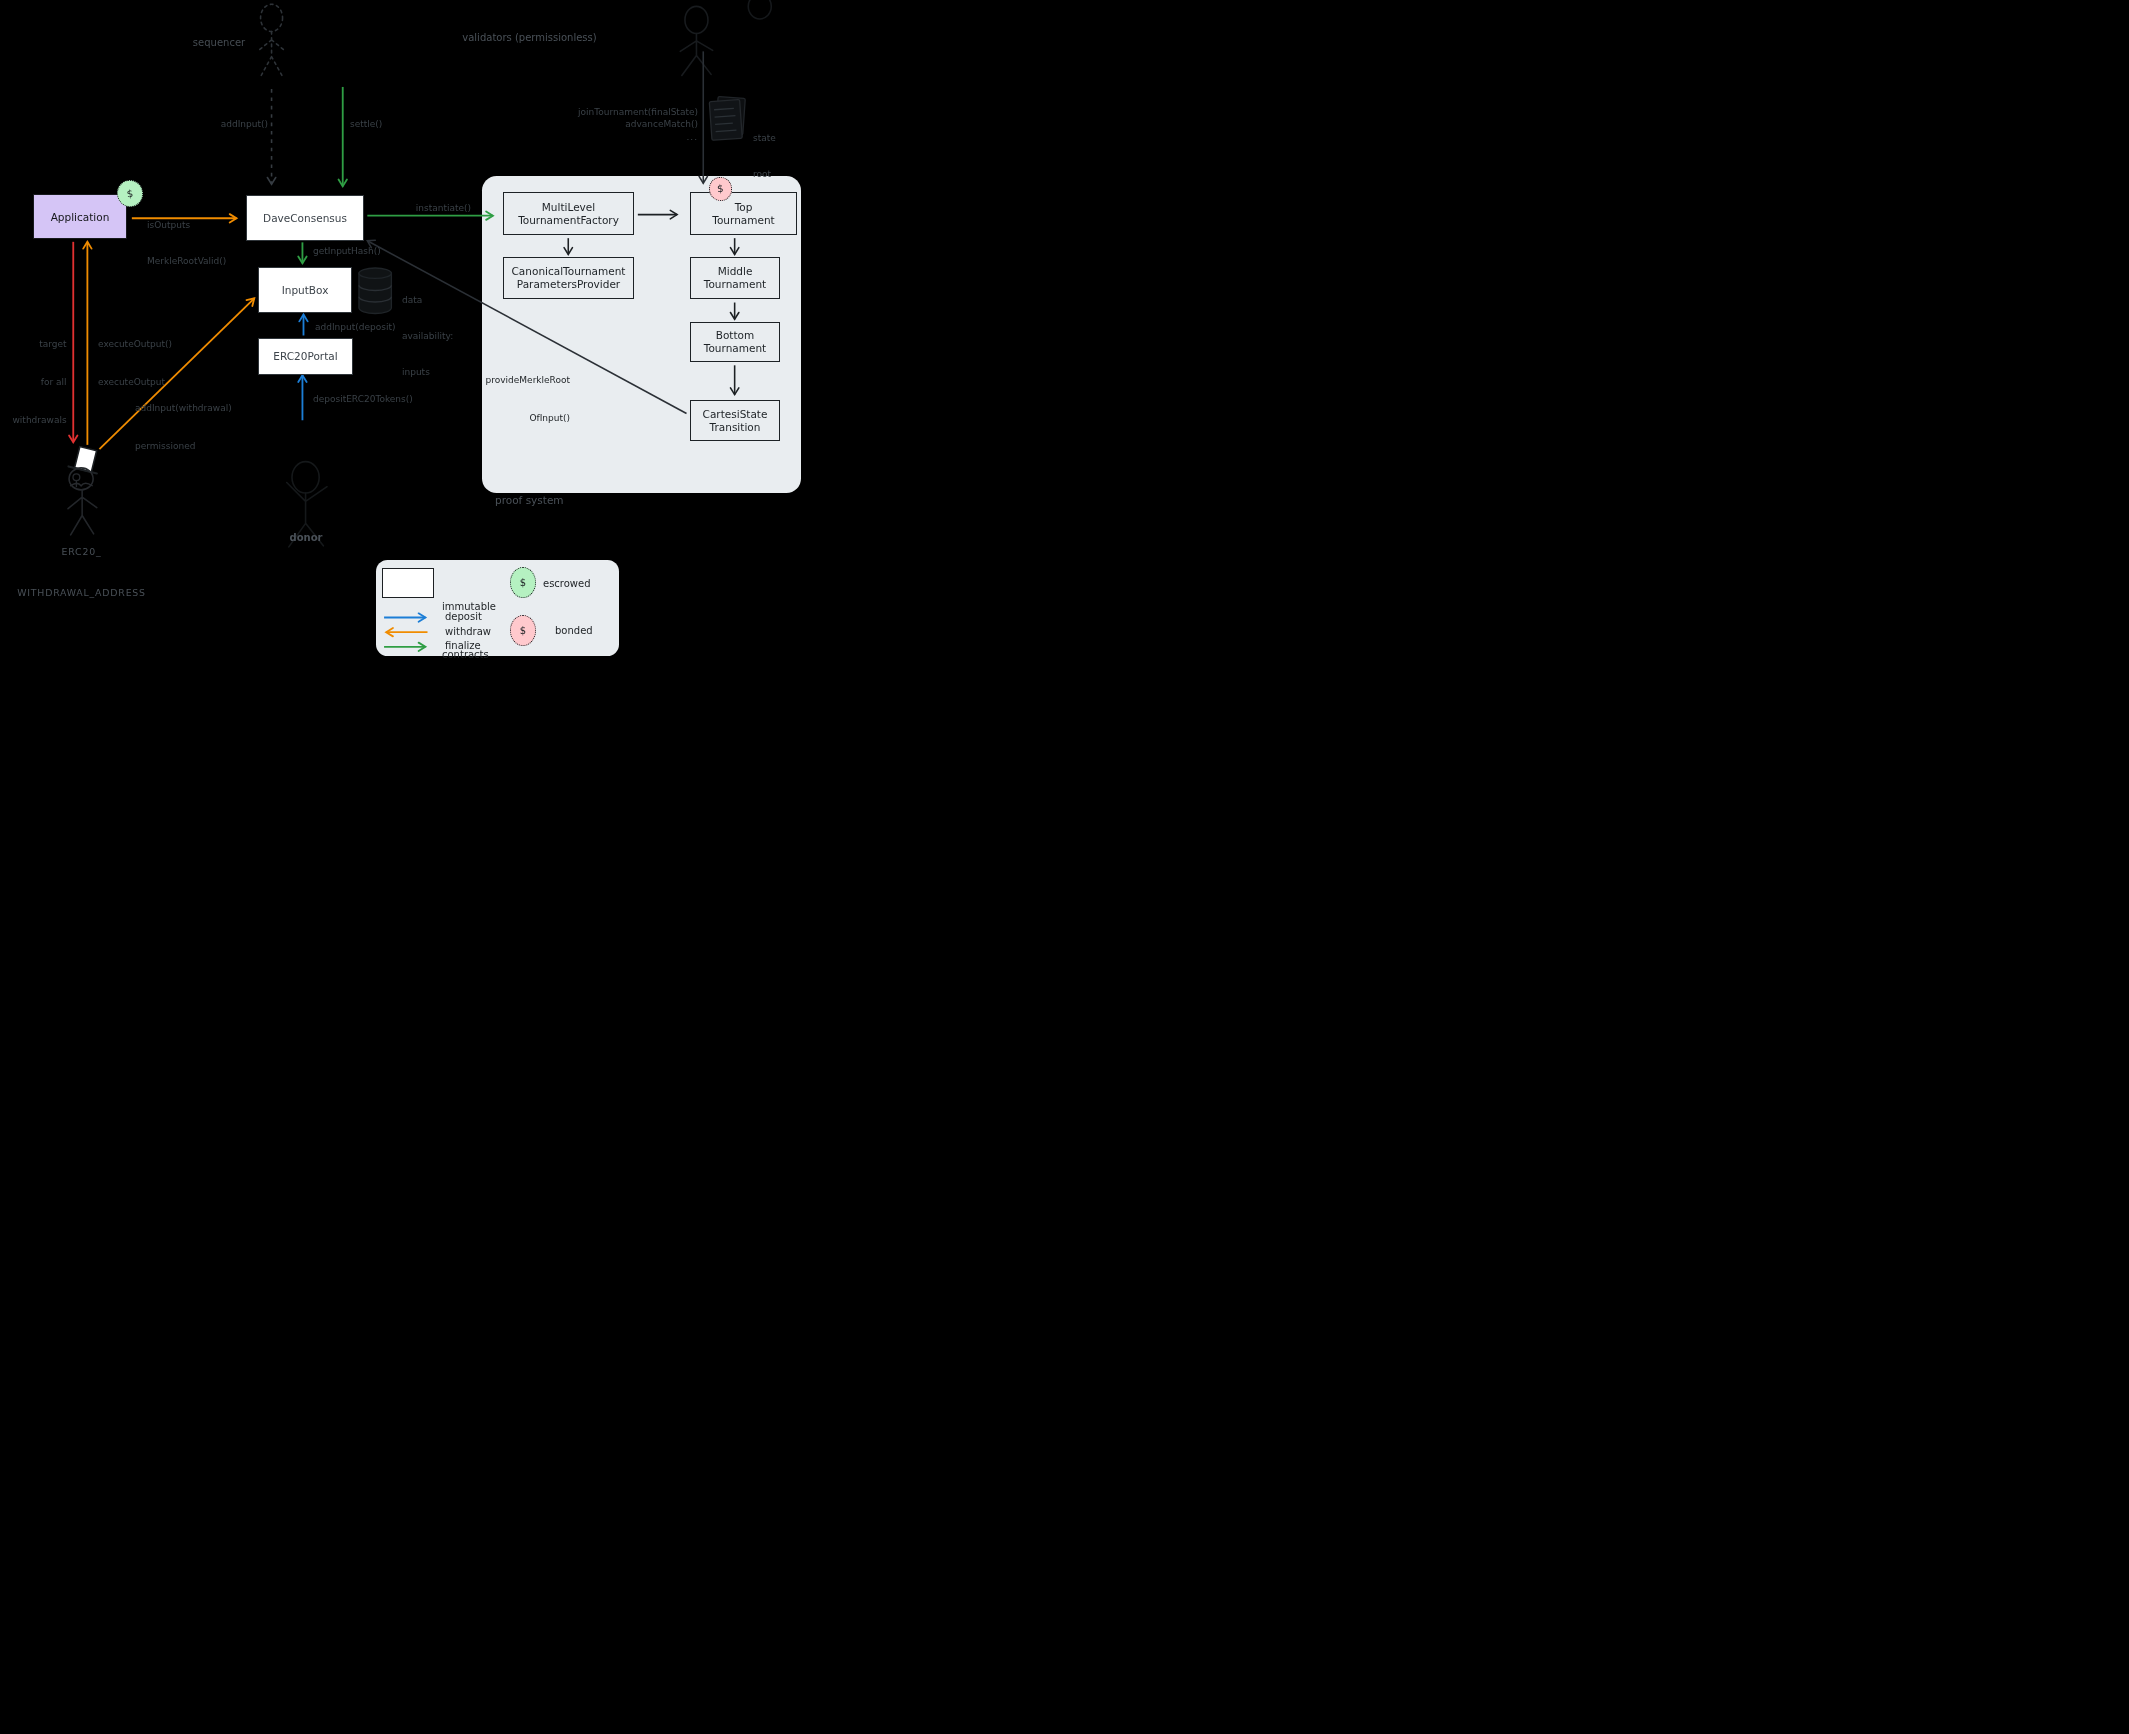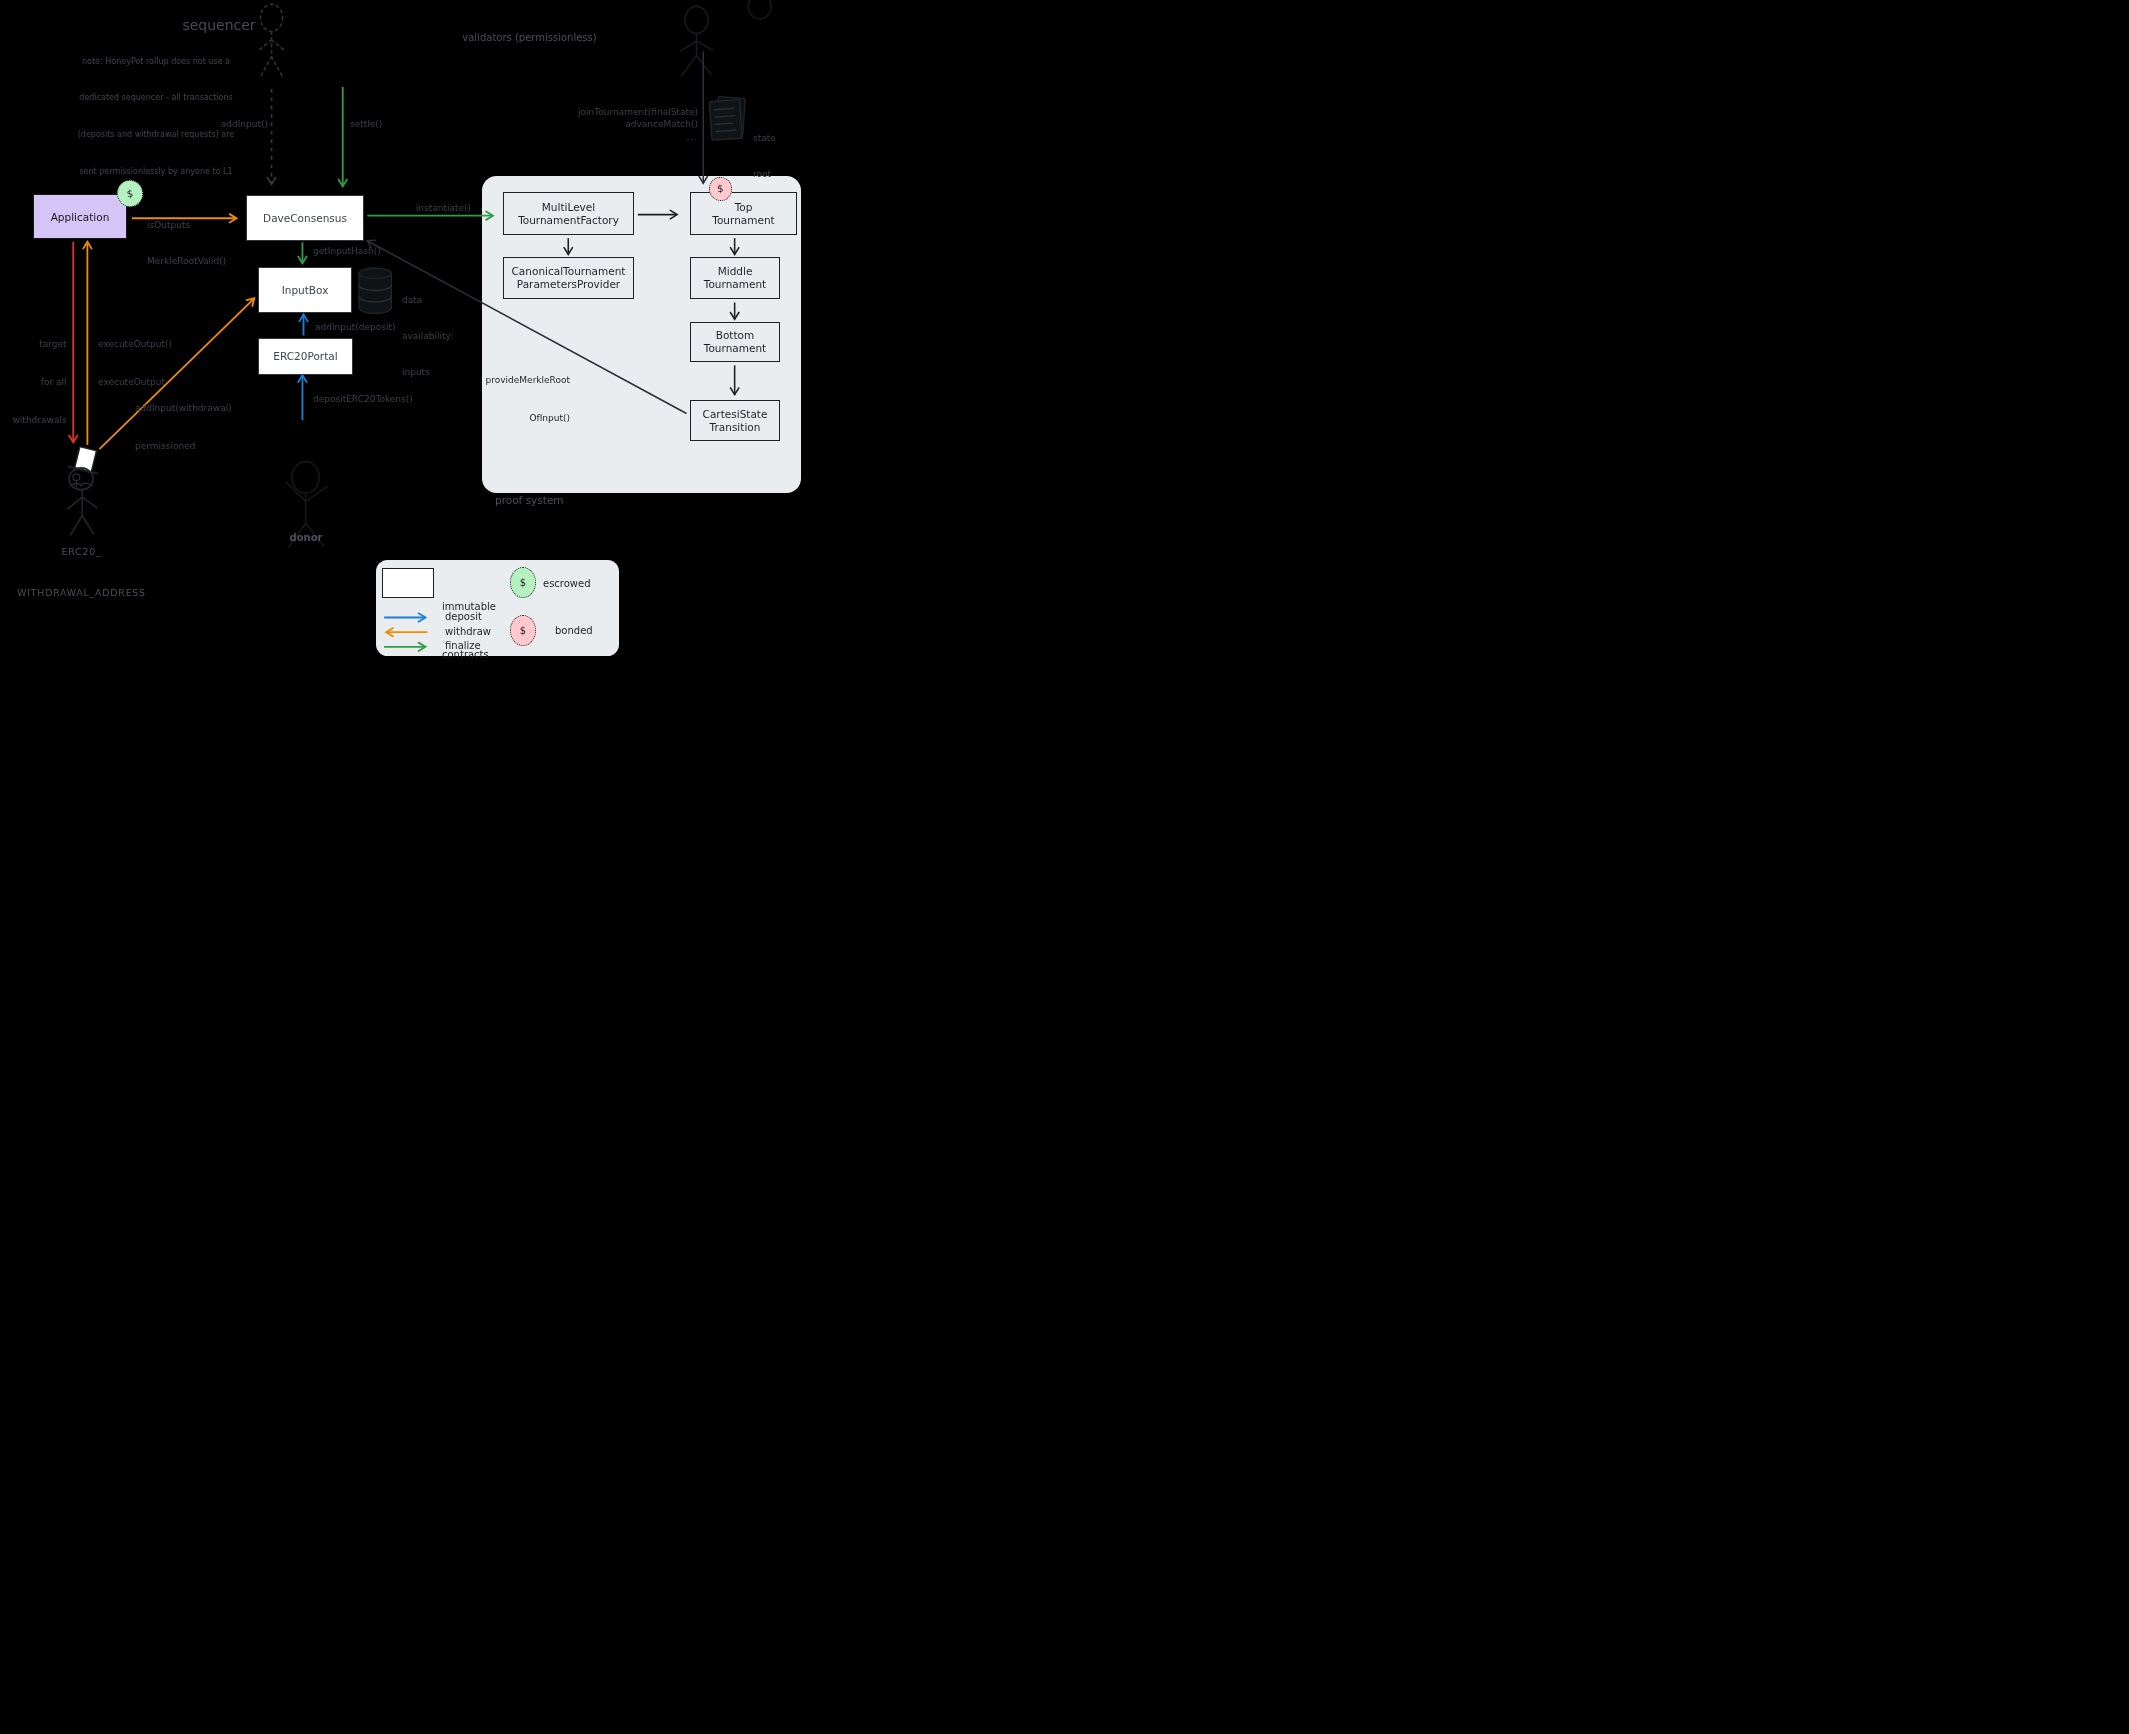--- a/index.html
+++ b/index.html
@@ -15,21 +15,21 @@
   .box-white{border:1.8px solid #1d2124;background:#ffffff;}
   .lbl{position:absolute;color:#3a4147;font-size:9px;line-height:12px;white-space:pre;z-index:3;}
   .lbl-r{text-align:right;}
   .lbl-dk{color:#1d2124;}
   .cap{position:absolute;color:#4a5158;font-size:10px;white-space:pre;z-index:3;}
   .cap-c{text-align:center;}
   .coin{position:absolute;border:1.3px dotted #1d2124;border-radius:50%;display:flex;align-items:center;
         justify-content:center;font-size:10px;color:#1d2124;z-index:4;box-sizing:border-box;}
   .note{position:absolute;color:#3f464c;font-size:8px;line-height:12.3px;text-align:center;
         white-space:pre;z-index:3;}
-  .title{position:absolute;color:#454c52;font-size:14px;text-align:center;white-space:pre;z-index:3;}
+  .title{position:absolute;color:#454c52;font-size:10px;text-align:center;white-space:pre;z-index:3;margin-top:20px;}
 </style>
 </head>
 <body>
 
 <div class="stage">
 
   <div class="panel" style="left:482px;top:176px;width:319px;height:317px;border-radius:14.6px;"></div>
   <div class="panel" style="left:376px;top:560px;width:243px;height:96px;border-radius:11.5px;"></div>
 
   <svg class="overlay" width="810" height="660" viewBox="0 0 1548 1261">
@@ -121,26 +121,20 @@
     <path d="M1404,455 V486" stroke="#1d2124" stroke-width="3" fill="none" marker-end="url(#mk-blk)"></path>
     <path d="M1404,578 V610" stroke="#1d2124" stroke-width="3" fill="none" marker-end="url(#mk-blk)"></path>
     <path d="M1404,698 V754" stroke="#1d2124" stroke-width="3" fill="none" marker-end="url(#mk-blk)"></path>
 
     <path d="M734,1180 H813" stroke="#1c7ed6" stroke-width="3.5" fill="none" marker-end="url(#mk-blue)"></path>
     <path d="M817,1208 H738" stroke="#f08c00" stroke-width="3.5" fill="none" marker-end="url(#mk-orange)"></path>
     <path d="M734,1236 H813" stroke="#2f9e44" stroke-width="3.5" fill="none" marker-end="url(#mk-green)"></path>
   </svg>
 
   <div class="title" style="left:156px;top:16.7px;width:126px;">sequencer</div>
-  <div class="note" style="left:46px;top:31px;width:220px;">
-    <div>note: HoneyPot rollup does not use a</div>
-    <div>dedicated sequencer - all transactions</div>
-    <div>(deposits and withdrawal requests) are</div>
-    <div>sent permissionlessly by anyone to L1</div>
-  </div>
   <div class="cap cap-c" style="left:446px;top:32px;width:167px;">validators (permissionless)</div>
 
   <div class="lbl lbl-r" style="left:195px;top:118px;width:73px;">addInput()</div>
   <div class="lbl" style="left:350px;top:118px;">settle()</div>
 
   <div class="lbl lbl-r" style="left:541px;top:106px;width:157px;">joinTournament(finalState)</div>
   <div class="lbl lbl-r" style="left:541px;top:118px;width:157px;">advanceMatch()</div>
   <div class="lbl lbl-r" style="left:541px;top:131px;width:157px;letter-spacing:1px;">...</div>
   <div class="lbl" style="left:753px;top:108px;">
     <div>state</div>

